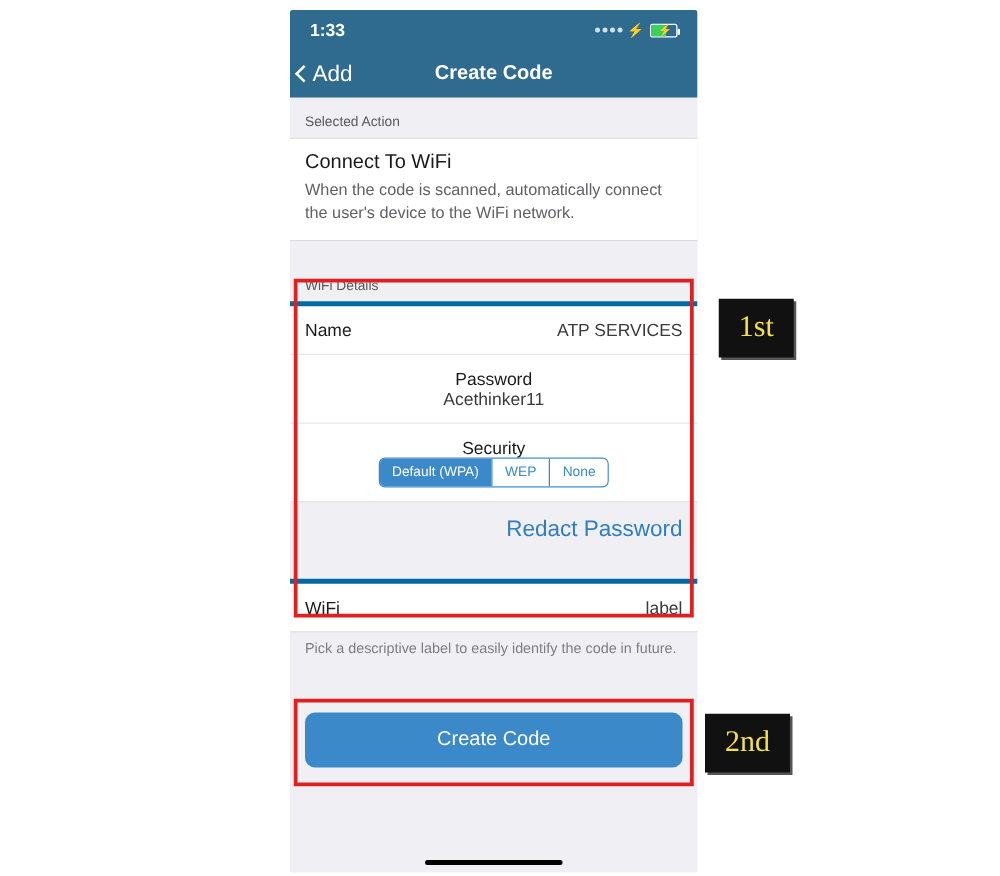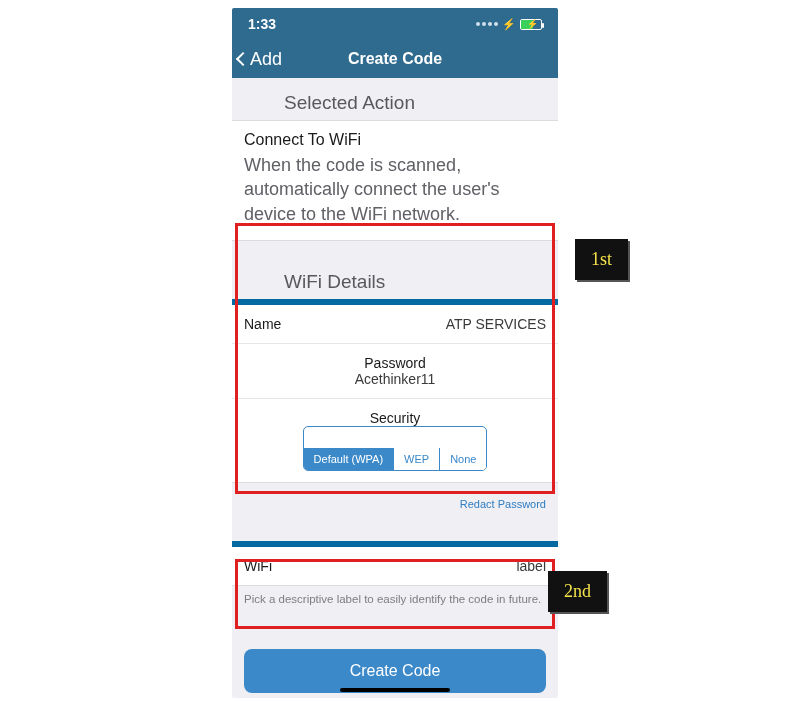--- a/index.html
+++ b/index.html
@@ -92,47 +92,46 @@
     display:inline-block;
     width:10px; height:10px;
     border-left:2px solid #fff;
     border-bottom:2px solid #fff;
     transform:rotate(45deg);
   }
   .nav-title { font-size:16px; font-weight:600; }
   
   .section-header {
     color:#58585d;
-    font-size:19px;
+    font-size:11px;
     padding: 14px 12px 6px 12px;
     background:#efeff4;
-    margin-left:40px;
   }
   .section-header.tight { padding-top:10px; }
   
   .action-card {
     background:#fff;
     padding:10px 12px 14px 12px;
     border-top:1px solid #dcdcdf;
     border-bottom:1px solid #dcdcdf;
   }
   .action-title {
     font-size:16px;
     color:#1a1a1a;
     margin-bottom:4px;
   }
   .action-desc {
-    font-size:18px;
+    font-size:13px;
     color:#606066;
     line-height:1.35;
   }
   .spacer { height:20px; }
   
   .group {
-    border-top:6px solid #0369a1;
+    border-top:4px solid #0369a1;
     border-bottom:1px solid #dcdcdf;
     background:#fff;
   }
   .row {
     display:flex;
     align-items:center;
     justify-content:space-between;
     padding:11px 12px;
     font-size:14px;
   }
@@ -145,35 +144,34 @@
     border:1px solid #3b89c9;
     border-radius:5px;
     overflow:hidden;
     font-size:11px;
   }
   .seg-item {
     padding:5px 10px;
     color:#3b89c9;
     background:#fff;
     border-left:1px solid #3b89c9;
-    margin-top:21px;
   }
   .seg-item:first-child { border-left:none; }
   .seg-item.active {
     background:#3b89c9;
     color:#fff;
   }
   .redact-row {
     padding:11px 12px;
     text-align:right;
     background:#efeff4;
   }
   .redact-link {
     color:#2f7dc2;
-    font-size:11px;
+    font-size:18px;
     font-weight:500;
   }
   
   .footer-note {
     color:#7d7d82;
     font-size:11.5px;
     padding:6px 12px 0 12px;
     line-height:1.35;
   }
   
@@ -205,21 +203,21 @@
   .ann-box {
     position:absolute;
     border:3px solid #e02020;
     pointer-events:none;
   }
   .ann-label {
     position:absolute;
     background:#111;
     color:#f3e24a;
     font-family: Georgia, "Times New Roman", serif;
-    font-size:18px;
+    font-size:24px;
     padding:10px 16px;
     box-shadow:2px 2px 0 #555;
   }
 </style>
 </head>
 <body>
 
 <div class="frame">
 
   <div class="phone">
@@ -294,15 +292,15 @@
       </div>
     </div>
 
     <div class="home-indicator"></div>
   </div>
 
   <div class="ann-box" style="left:235px; top:223px; width:320px; height:271px;"></div>
   <div class="ann-label" style="left:575px; top:239px;">1st</div>
 
   <div class="ann-box" style="left:235px; top:559px; width:320px; height:70px;"></div>
-  <div class="ann-label" style="left:548px; top:571px;">2nd</div>
+  <div class="ann-label" style="left:564px; top:571px;">2nd</div>
 
 </div>
 
 </body></html>

